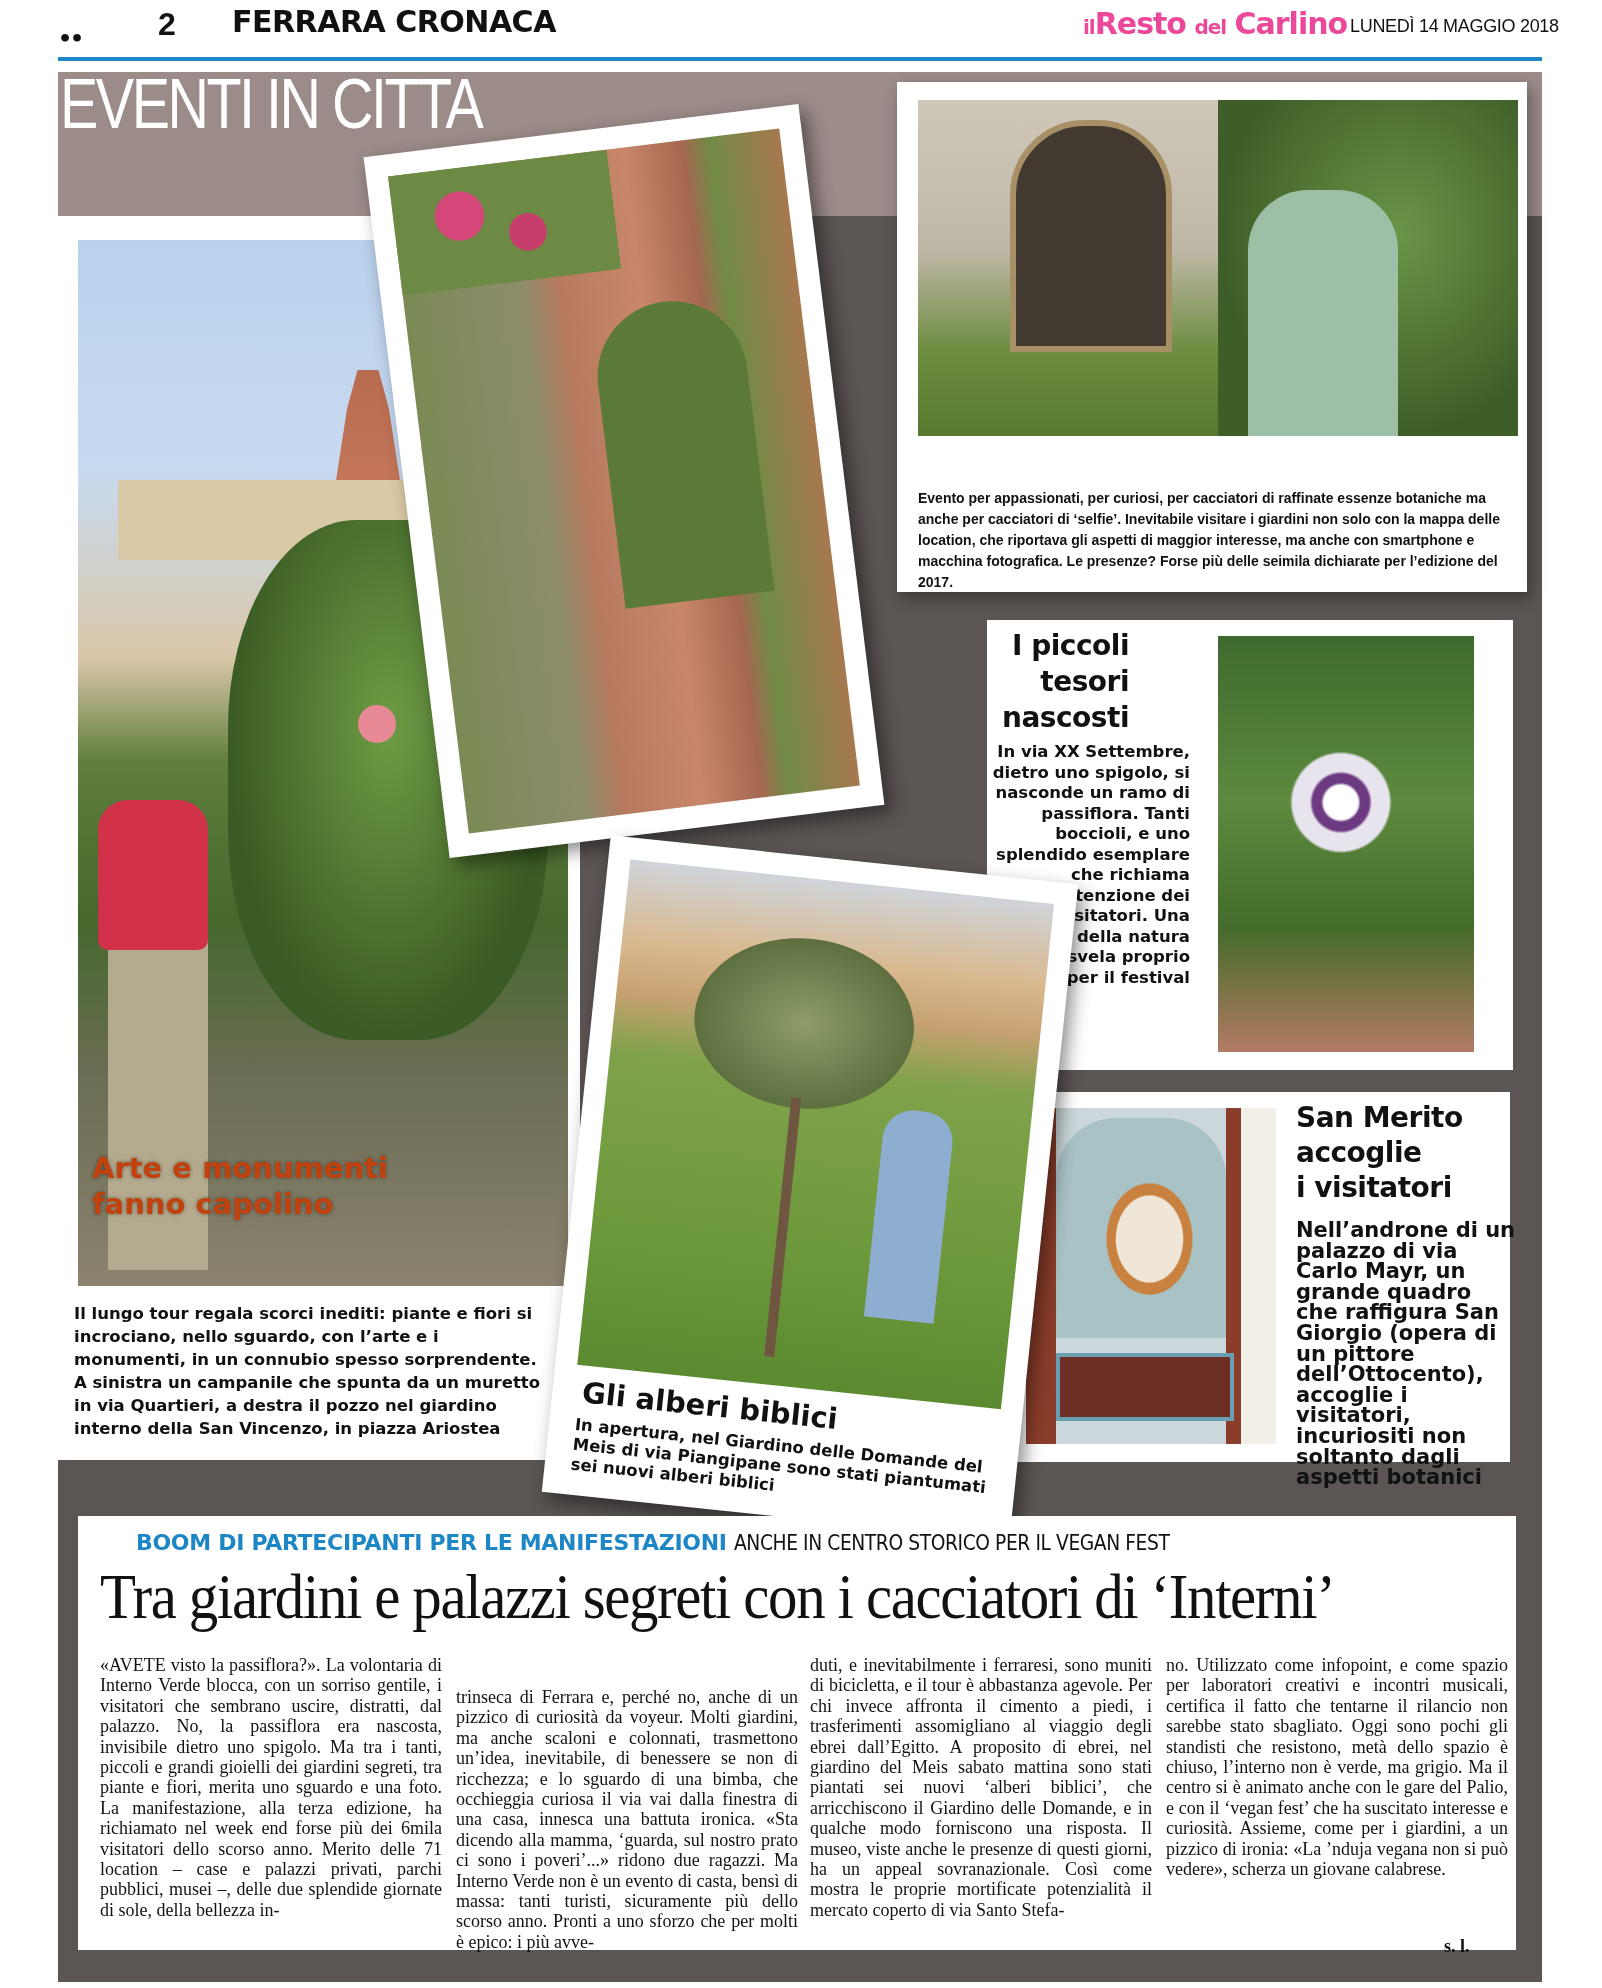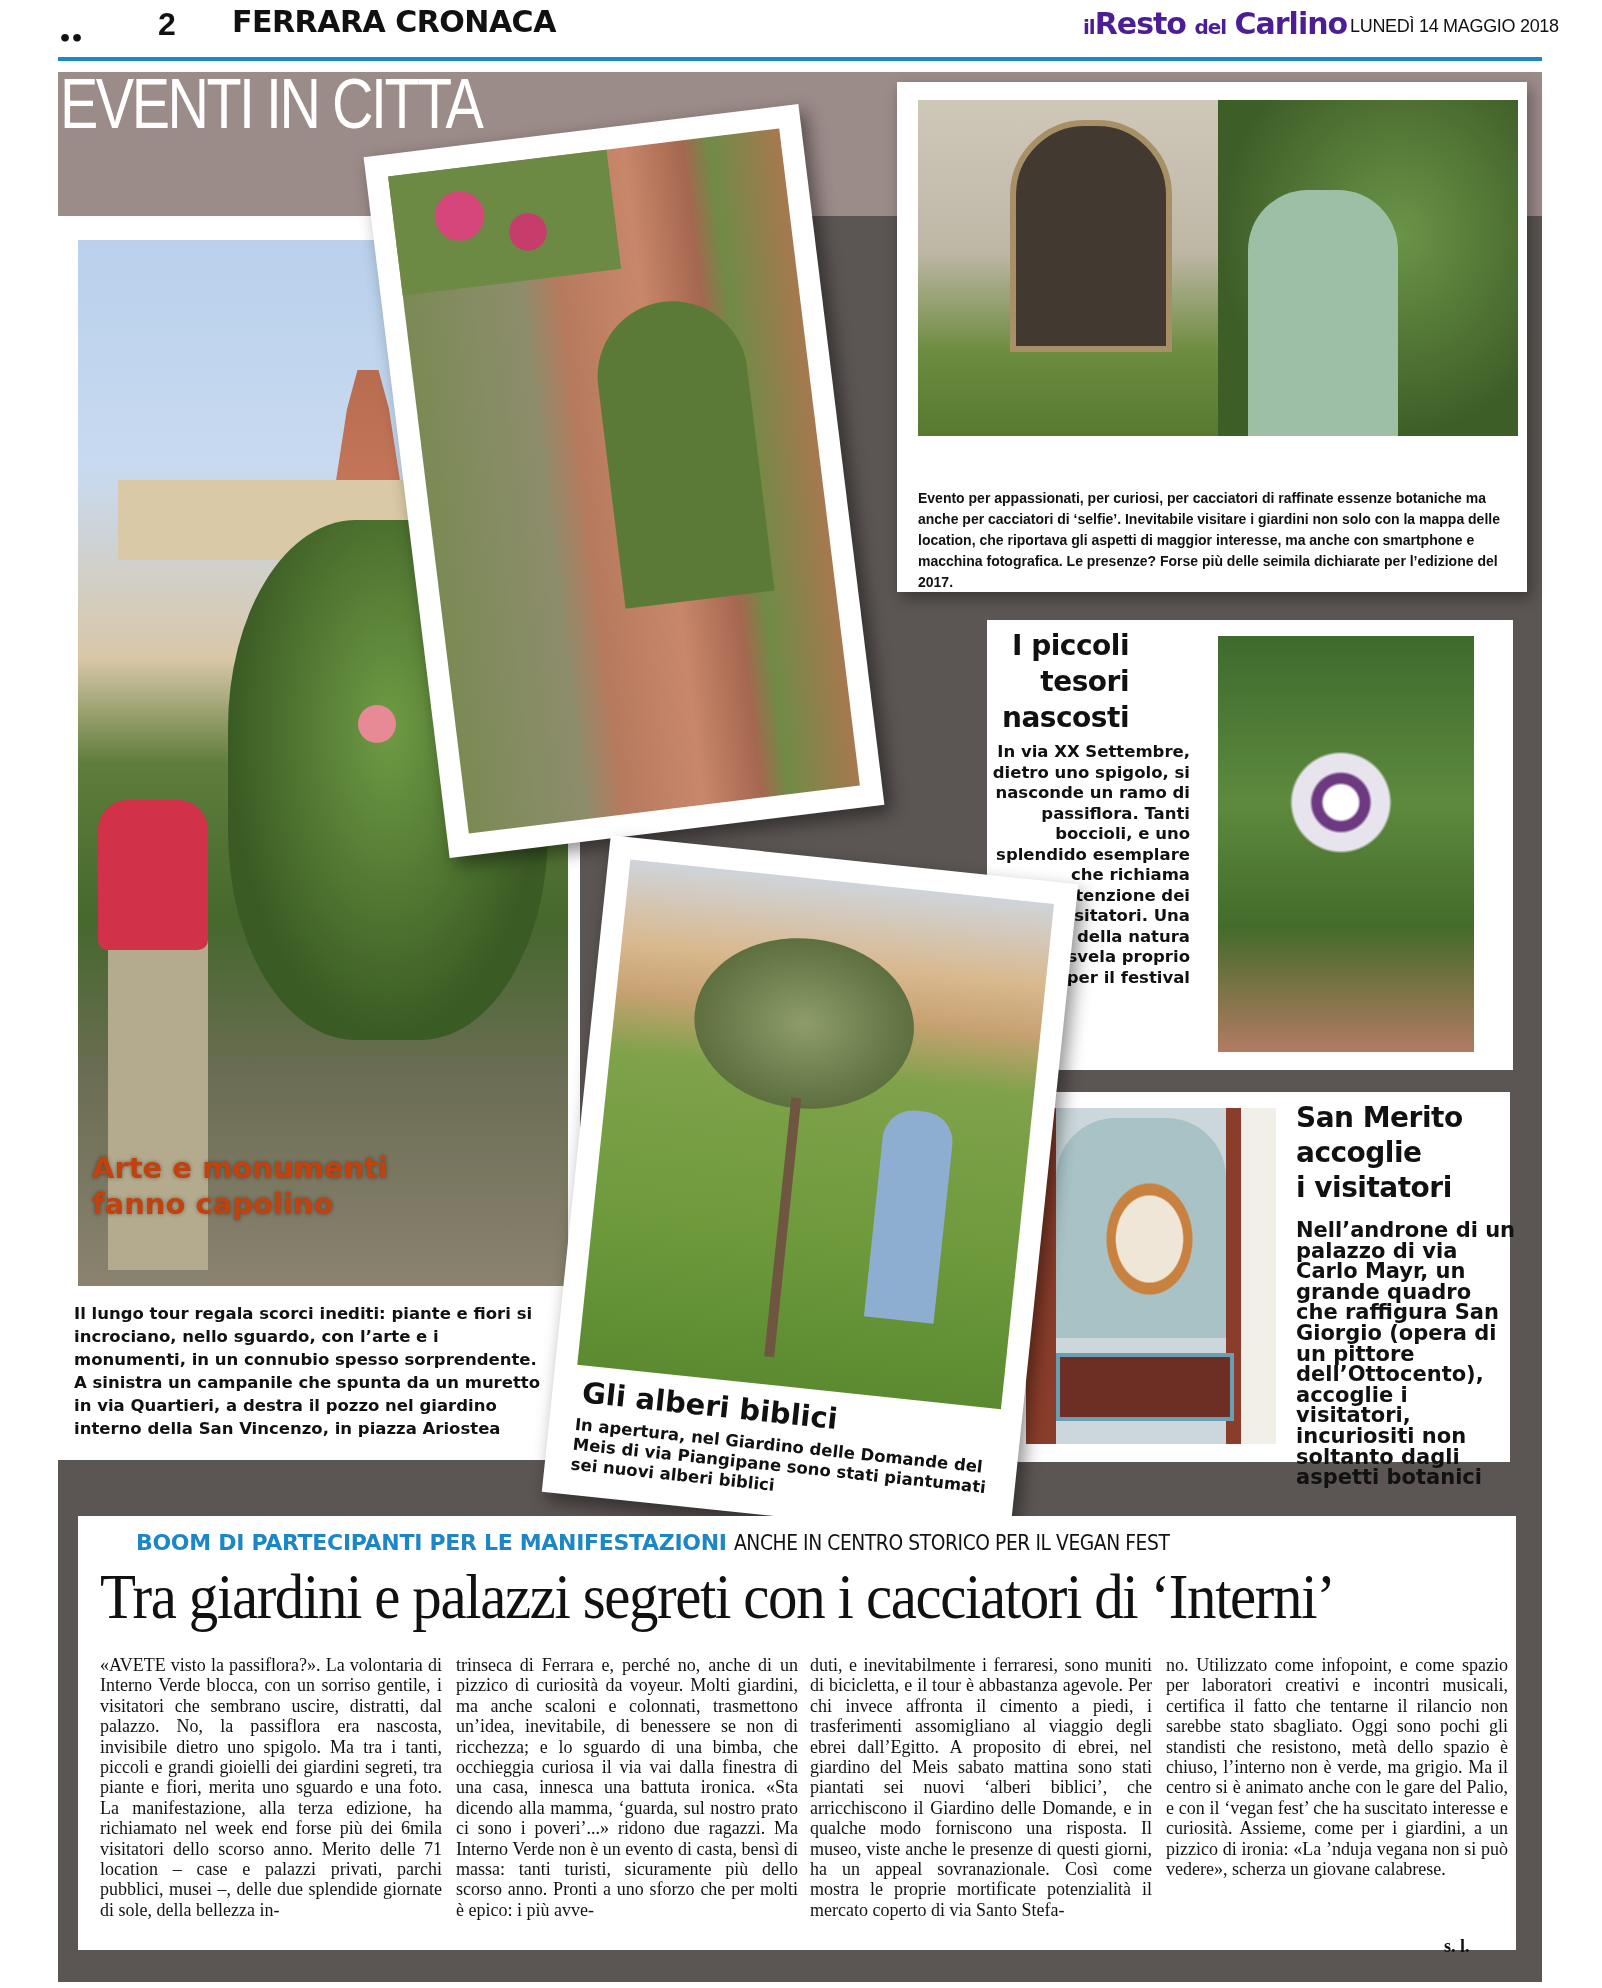--- a/index.html
+++ b/index.html
@@ -3,21 +3,21 @@
 <meta charset="utf-8">
 <style>
   html, body { margin:0; padding:0; }
   body { width:1602px; height:1988px; background:#ffffff; position:relative; overflow:hidden; font-family:"DejaVu Sans", sans-serif; color:#111; }
   .abs { position:absolute; }
 
   
   .dots { left:58px; top:26px; font-size:22px; font-weight:bold; letter-spacing:-2px; }
   .pagenum { left:158px; top:6px; font-family:"Liberation Sans", sans-serif; font-weight:bold; font-size:32px; }
   .section { left:232px; top:4px; font-family:"DejaVu Sans", sans-serif; font-weight:bold; font-size:30px; letter-spacing:-0.5px; transform:scaleX(1.0); }
-  .logo { left:1083px; top:6px; color:#4c1d95; font-family:"DejaVu Sans", sans-serif; font-weight:bold; font-size:27px; letter-spacing:-1px; white-space:nowrap; }
+  .logo { left:1083px; top:6px; color:#ec4899; font-family:"DejaVu Sans", sans-serif; font-weight:bold; font-size:27px; letter-spacing:-1px; white-space:nowrap; }
   .logo .small { font-size:20px; }
   .logo .big { font-size:30px; }
   .date { left:1350px; top:16px; font-family:"Liberation Sans", sans-serif; font-size:18px; letter-spacing:-0.3px; white-space:nowrap; }
   .rule { left:58px; top:57px; width:1484px; height:4px; background:#1d86c6; }
 
   
   .mauve { left:58px; top:72px; width:1484px; height:144px; background:#9b8b89; }
   .dark { left:58px; top:216px; width:1484px; height:1766px; background:#5b5553; }
   .whitecard-left { left:58px; top:216px; width:522px; height:1244px; background:#fff; }
   .kicker-white { left:78px; top:1516px; width:1438px; height:434px; background:#fff; }
@@ -74,21 +74,21 @@
   .ph-giorgio .lower { position:absolute; left:30px; top:245px; width:170px; height:60px; background:#6d2f24; border:4px solid #6a9fb3; }
   .giorgio-title { left:1296px; top:1100px; font-family:"DejaVu Sans", sans-serif; font-weight:bold; font-size:28px; line-height:35px; letter-spacing:-0.5px; }
   .giorgio-body { left:1296px; top:1220px; width:220px; font-family:"DejaVu Sans", sans-serif; font-weight:bold; font-size:21px; line-height:20.6px; }
 
   
   .kicker { left:136px; top:1530px; white-space:nowrap; font-family:"DejaVu Sans", sans-serif; font-size:22px; }
   .kicker .blue { color:#1d86c6; font-weight:bold; letter-spacing:-0.3px;text-align:center; }
   .kicker .black { color:#111; transform:scaleX(0.85); display:inline-block; transform-origin:left; letter-spacing:-0.5px; }
   .headline { left:100px; top:1560px; width:1400px; white-space:nowrap; font-family:"Liberation Serif", serif; font-size:64px; letter-spacing:-1.5px; transform:scaleX(0.92); transform-origin:left top; }
   .col { top:1655px; width:342px; font-family:"Liberation Serif", serif; font-size:18px; line-height:20.4px; text-align:justify; hyphens:manual; }
-  .col1 { left:100px; } .col2 { left:456px; } .col3 { left:810px; } .col4 { left:1166px; }
+  .col1 { left:100px; } .col2 { left:456px;margin-top:32px; } .col3 { left:810px; } .col4 { left:1166px; }
   .byline { left:1400px; top:1936px; font-family:"Liberation Serif", serif; font-weight:bold; font-size:18px;margin-left:44px; }
 </style>
 </head>
 <body>
 
 <div class="abs dots">••</div>
 <div class="abs pagenum">2</div>
 <div class="abs section">FERRARA CRONACA</div>
 <div class="abs logo">
   <span class="small">il</span><span class="big">Resto</span>

